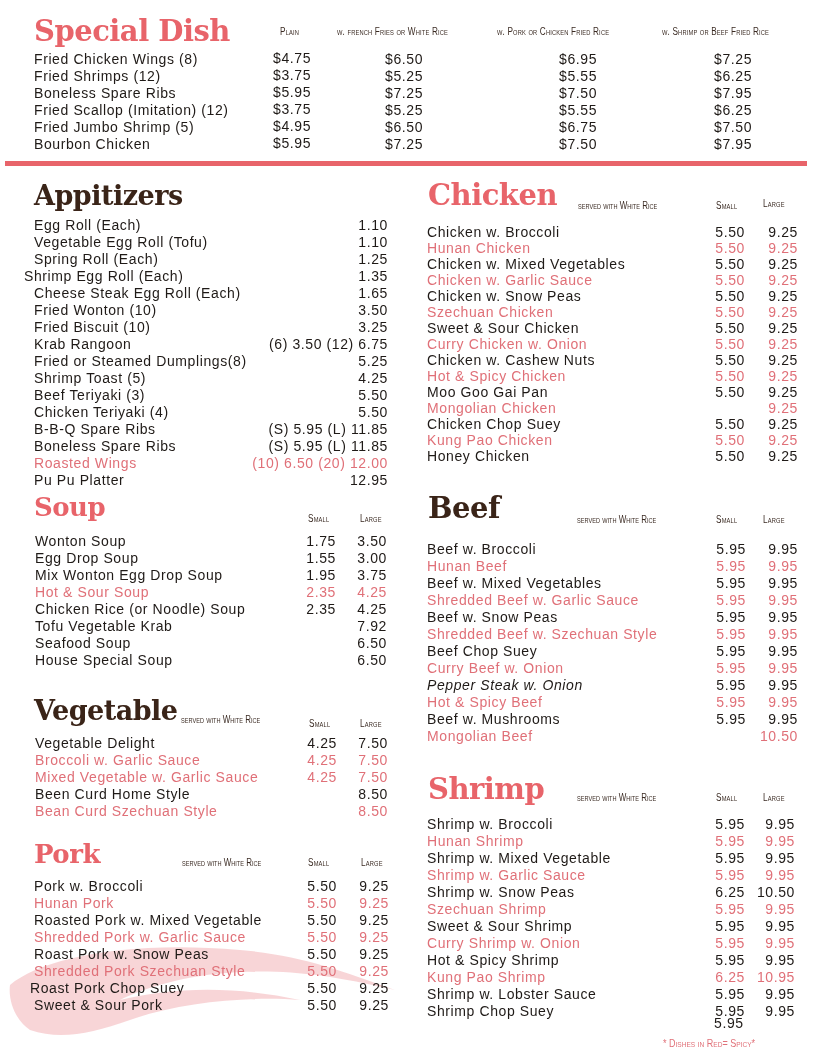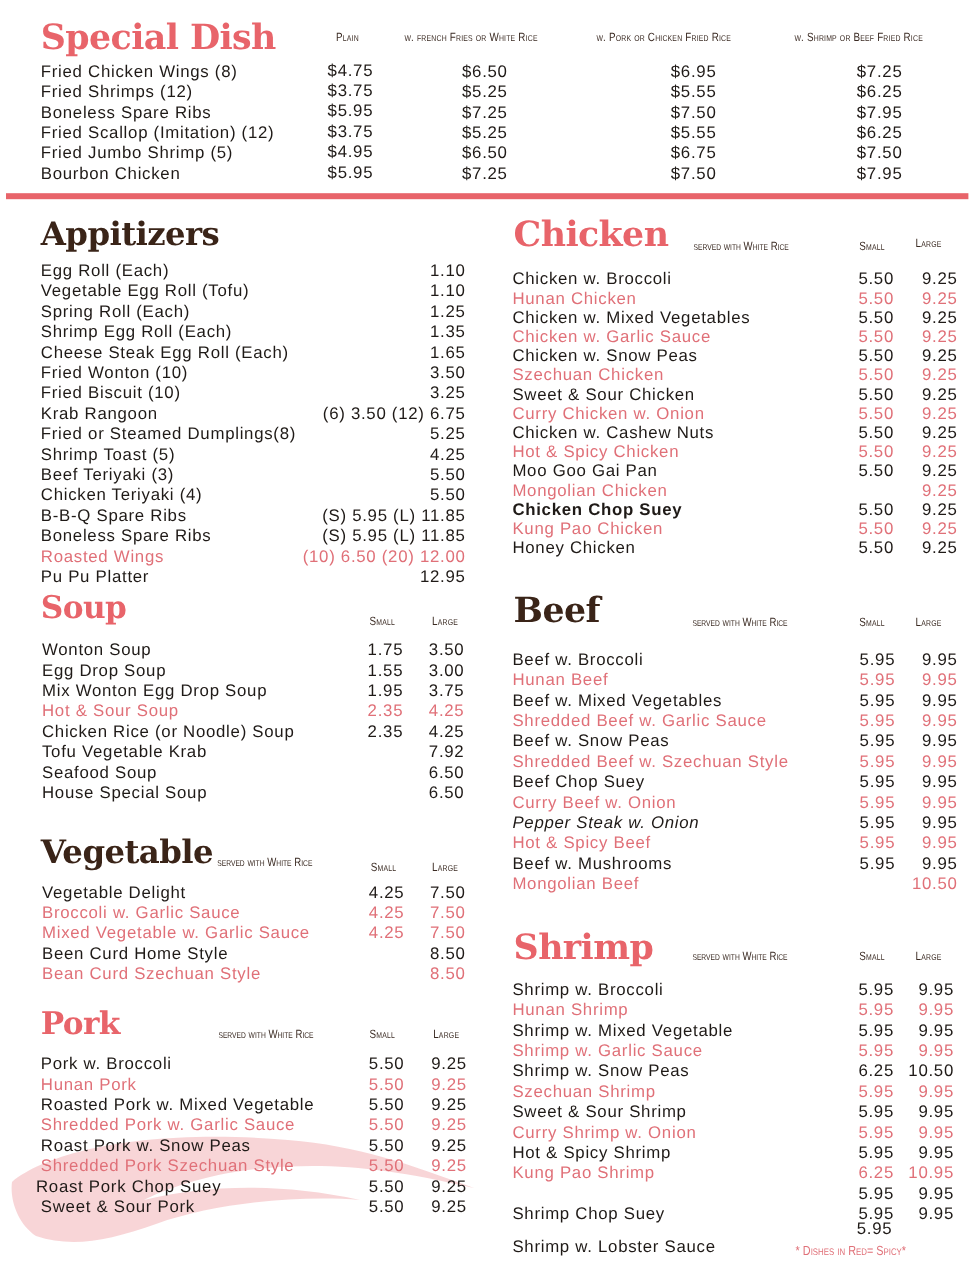--- a/index.html
+++ b/index.html
@@ -72,21 +72,21 @@
 <div class="divider"></div>
 
 <div class="abs title brown" style="left:34px;top:182px;font-size:27px;">Appitizers</div>
 <div id="app-rows">
     <div class="row" style="left:34px;top:217px;">Egg Roll (Each)</div>
     <div class="row num" style="right:428px;top:217px;">1.10</div>
     <div class="row" style="left:34px;top:234px;">Vegetable Egg Roll (Tofu)</div>
     <div class="row num" style="right:428px;top:234px;">1.10</div>
     <div class="row" style="left:34px;top:251px;">Spring Roll (Each)</div>
     <div class="row num" style="right:428px;top:251px;">1.25</div>
-    <div class="row" style="left:34px;top:268px;text-align:right;">Shrimp Egg Roll (Each)</div>
+    <div class="row" style="left:24px;top:268px;text-align:right;">Shrimp Egg Roll (Each)</div>
     <div class="row num" style="right:428px;top:268px;">1.35</div>
     <div class="row" style="left:34px;top:285px;">Cheese Steak Egg Roll (Each)</div>
     <div class="row num" style="right:428px;top:285px;">1.65</div>
     <div class="row" style="left:34px;top:302px;">Fried Wonton (10)</div>
     <div class="row num" style="right:428px;top:302px;">3.50</div>
     <div class="row" style="left:34px;top:319px;">Fried Biscuit (10)</div>
     <div class="row num" style="right:428px;top:319px;">3.25</div>
     <div class="row" style="left:34px;top:336px;">Krab Rangoon</div>
     <div class="row num" style="right:428px;top:336px;">(6) 3.50 (12) 6.75</div>
     <div class="row" style="left:34px;top:353px;">Fried or Steamed Dumplings(8)</div>
@@ -224,21 +224,21 @@
     <div class="row num" style="right:18px;top:352px;">9.25</div>
     <div class="row spicy" style="left:427px;top:368px;">Hot &amp; Spicy Chicken</div>
     <div class="row num spicy" style="right:71px;top:368px;">5.50</div>
     <div class="row num spicy" style="right:18px;top:368px;">9.25</div>
     <div class="row" style="left:427px;top:384px;">Moo Goo Gai Pan</div>
     <div class="row num" style="right:71px;top:384px;">5.50</div>
     <div class="row num" style="right:18px;top:384px;">9.25</div>
     <div class="row spicy" style="left:427px;top:400px;">Mongolian Chicken</div>
     <div class="row num spicy" style="right:71px;top:400px;"></div>
     <div class="row num spicy" style="right:18px;top:400px;">9.25</div>
-    <div class="row" style="left:427px;top:416px;font-weight:bold;">Chicken Chop Suey</div>
+    <div class="row" style="left:427px;top:416px;">Chicken Chop Suey</div>
     <div class="row num" style="right:71px;top:416px;">5.50</div>
     <div class="row num" style="right:18px;top:416px;">9.25</div>
     <div class="row spicy" style="left:427px;top:432px;">Kung Pao Chicken</div>
     <div class="row num spicy" style="right:71px;top:432px;">5.50</div>
     <div class="row num spicy" style="right:18px;top:432px;">9.25</div>
     <div class="row" style="left:427px;top:448px;">Honey Chicken</div>
     <div class="row num" style="right:71px;top:448px;">5.50</div>
     <div class="row num" style="right:18px;top:448px;">9.25</div>
   </div>
 
@@ -313,21 +313,21 @@
     <div class="row num" style="right:21px;top:918px;">9.95</div>
     <div class="row spicy" style="left:427px;top:935px;">Curry Shrimp w. Onion</div>
     <div class="row num spicy" style="right:71px;top:935px;">5.95</div>
     <div class="row num spicy" style="right:21px;top:935px;">9.95</div>
     <div class="row" style="left:427px;top:952px;">Hot &amp; Spicy Shrimp</div>
     <div class="row num" style="right:71px;top:952px;">5.95</div>
     <div class="row num" style="right:21px;top:952px;">9.95</div>
     <div class="row spicy" style="left:427px;top:969px;">Kung Pao Shrimp</div>
     <div class="row num spicy" style="right:71px;top:969px;">6.25</div>
     <div class="row num spicy" style="right:21px;top:969px;">10.95</div>
-    <div class="row" style="left:427px;top:986px;margin-top:44px;">Shrimp w. Lobster Sauce</div>
+    <div class="row" style="left:427px;top:986px;">Shrimp w. Lobster Sauce</div>
     <div class="row num" style="right:71px;top:986px;">5.95</div>
     <div class="row num" style="right:21px;top:986px;">9.95</div>
     <div class="row" style="left:427px;top:1003px;">Shrimp Chop Suey</div>
     <div class="row num" style="right:71px;top:1003px;">5.95</div>
     <div class="row num" style="right:21px;top:1003px;">9.95</div>
   </div>
 <div class="abs row" style="left:714px;top:1015px;font-size:14px;">5.95</div>
 
 <div class="abs legend" style="left:663px;top:1037px;">* Dishes in Red= Spicy*</div>
 

